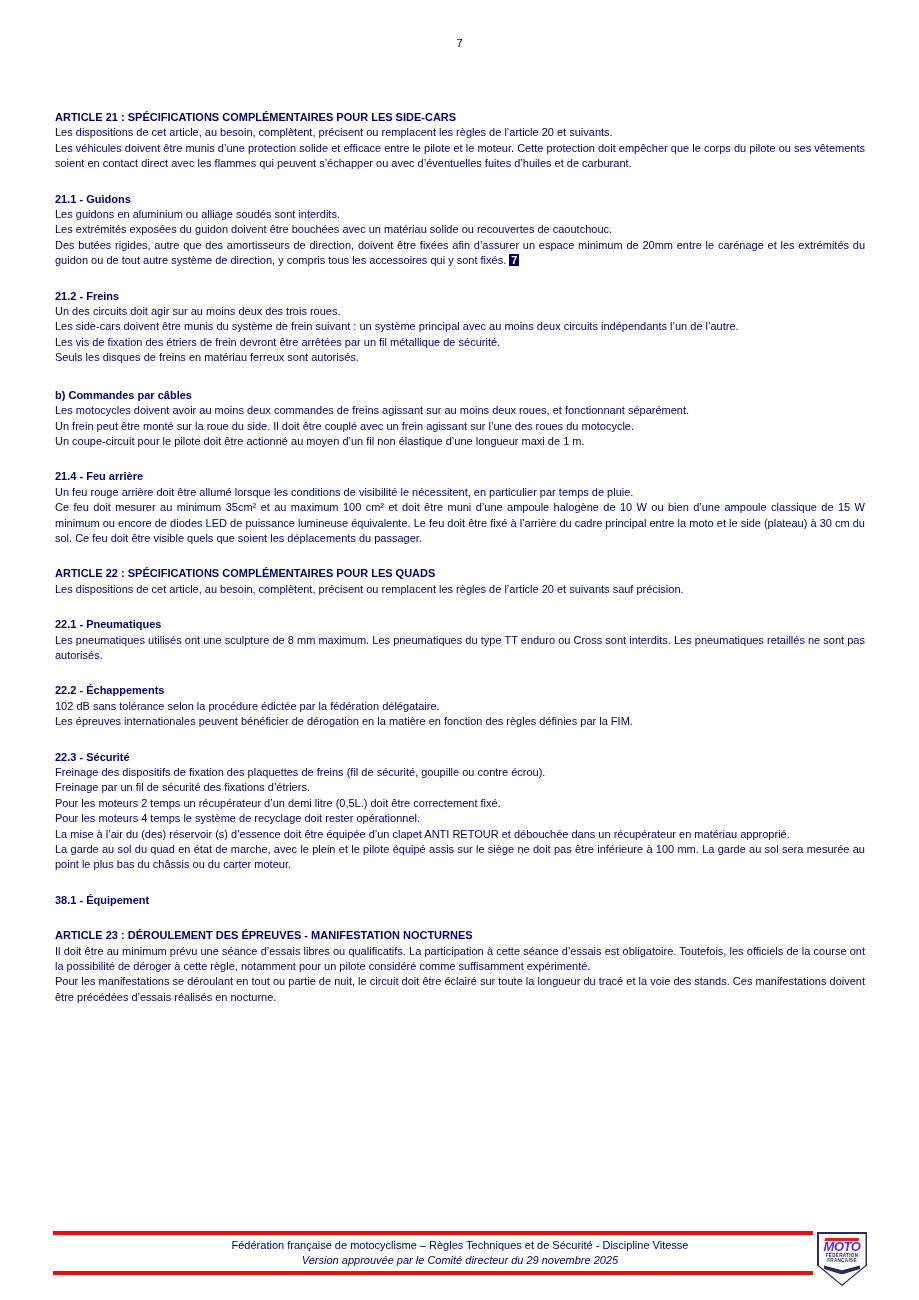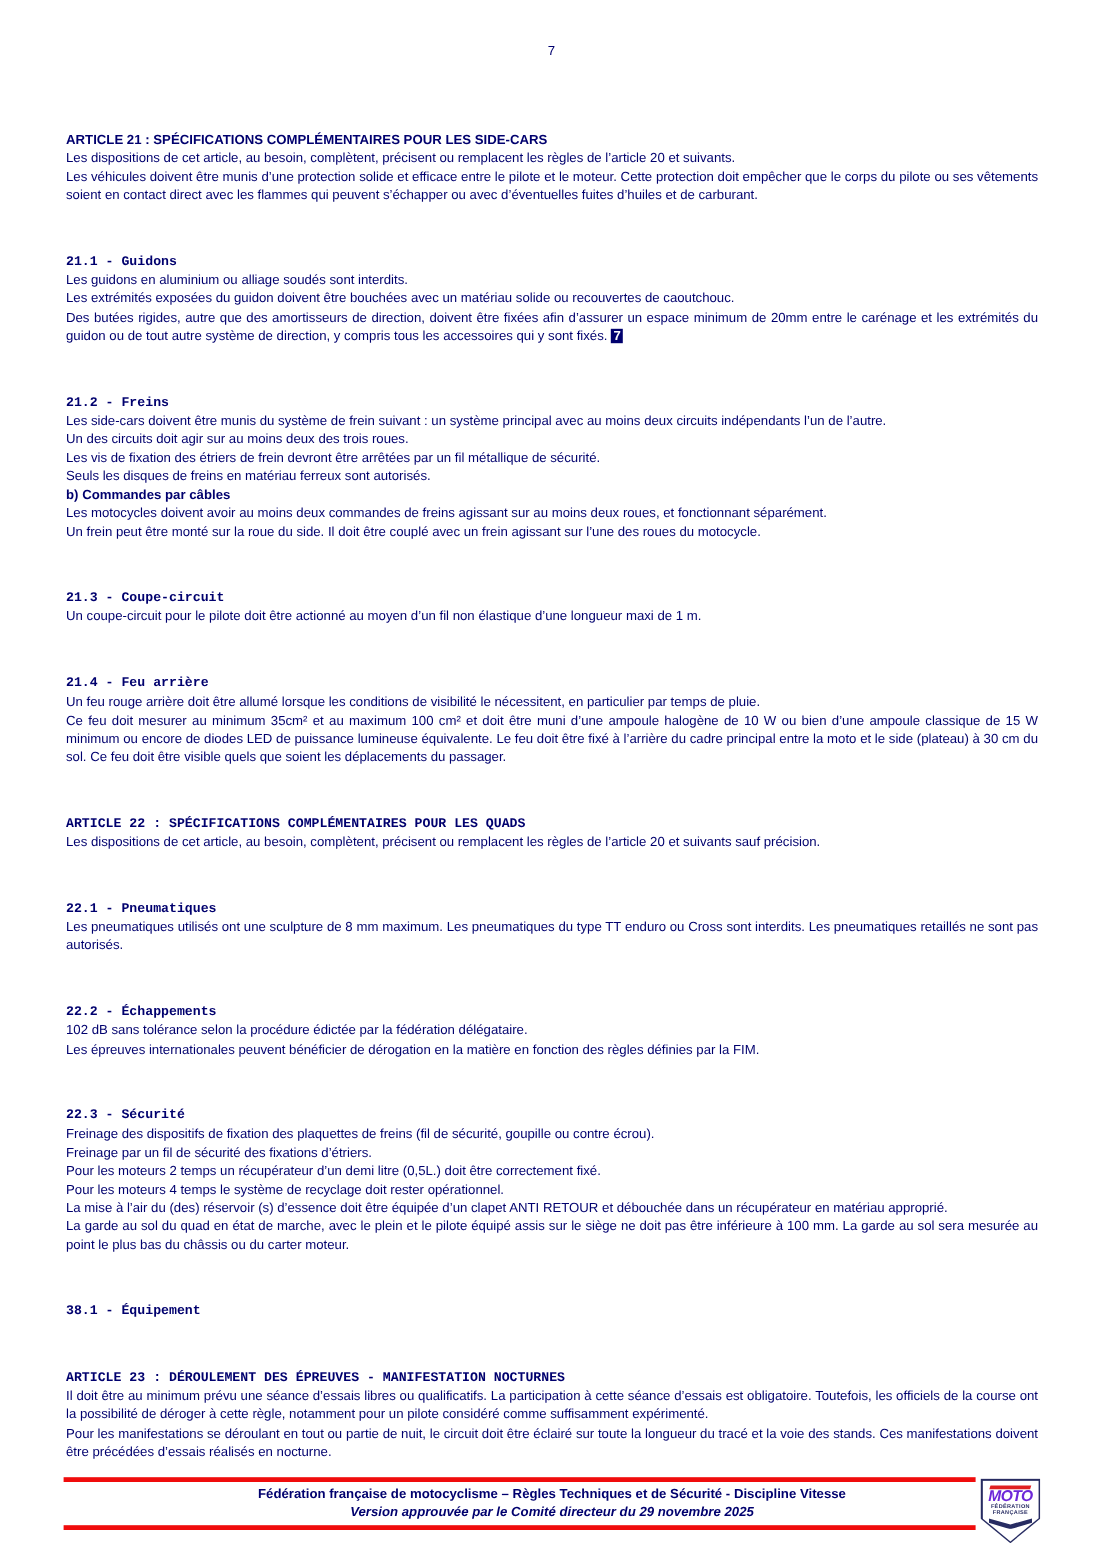--- a/index.html
+++ b/index.html
@@ -10,28 +10,28 @@
     font-family:"Liberation Sans","DejaVu Sans",sans-serif;
     font-size:11px; line-height:15.4px;
     color:#00006e;
     overflow:hidden;
   }
   .pagenum { position:absolute; top:36px; left:0; width:919px; text-align:center; }
   .content { position:absolute; top:110px; left:55px; width:810px; }
   h2,h3,p { margin:0; padding:0; font-size:11px; font-weight:normal; }
   .b { font-weight:bold; }
   .just { text-align:justify; }
-  .mt-sec { margin-top:40px;font-family:Liberation Mono, monospace; }
+  .mt-sec { margin-top:20px; }
   .mt-a { margin-top:19px; }
-  .mt-b { }
+  .mt-b { margin-top:22px; }
   .hl { background:#00006e; color:#ffffff; font-weight:bold; padding:0 2px; }
   
   .footer { position:absolute; left:53px; top:1231px; width:814px; }
   .rule { height:4px; background:#f00c0c; }
-  .footer-text { text-align:center; font-weight:bold; padding:3px 0 2px; }
+  .footer-text { text-align:center; font-weight:normal; padding:3px 0 2px; }
   .footer-text .l2 { font-style:italic; }
   .logo {
     position:absolute; right:-4px; top:-1px; width:58px; height:60px;
     background:#ffffff; z-index:2;
     display:flex; align-items:flex-start; justify-content:center;
   }
   .shield-outer {
     margin-top:2px; width:50px; height:54px; background:#272c62;
     clip-path:polygon(0 0,100% 0,100% 62%,50% 100%,0 62%);
     position:relative;
@@ -62,29 +62,28 @@
     <h2 class="b">ARTICLE 21 : SPÉCIFICATIONS COMPLÉMENTAIRES POUR LES SIDE-CARS</h2>
     <p>Les dispositions de cet article, au besoin, complètent, précisent ou remplacent les règles de l’article 20 et suivants.</p>
     <p class="just">Les véhicules doivent être munis d’une protection solide et efficace entre le pilote et le moteur. Cette protection doit empêcher que le corps du pilote ou ses vêtements soient en contact direct avec les flammes qui peuvent s’échapper ou avec d’éventuelles fuites d’huiles et de carburant.</p>
 
     <h3 class="b mt-sec">21.1 - Guidons</h3>
     <p>Les guidons en aluminium ou alliage soudés sont interdits.</p>
     <p>Les extrémités exposées du guidon doivent être bouchées avec un matériau solide ou recouvertes de caoutchouc.</p>
     <p class="just"><span>Des butées rigides, autre que des amortisseurs de direction, doivent être fixées afin d’assurer un espace minimum de 20mm entre le carénage et les extrémités du guidon ou de tout autre système de direction, y compris tous les accessoires qui y sont fixés.</span> <span class="hl">7</span></p>
 
     <h3 class="b mt-sec">21.2 - Freins</h3>
+    <p>Un des circuits doit agir sur au moins deux des trois roues.</p>
     <p>Les side-cars doivent être munis du système de frein suivant : un système principal avec au moins deux circuits indépendants l’un de l’autre.</p>
-    <p>Un des circuits doit agir sur au moins deux des trois roues.</p>
     <p>Les vis de fixation des étriers de frein devront être arrêtées par un fil métallique de sécurité.</p>
     <p>Seuls les disques de freins en matériau ferreux sont autorisés.</p>
     <h3 class="b mt-b">b) Commandes par câbles</h3>
     <p>Les motocycles doivent avoir au moins deux commandes de freins agissant sur au moins deux roues, et fonctionnant séparément.</p>
     <p>Un frein peut être monté sur la roue du side. Il doit être couplé avec un frein agissant sur l’une des roues du motocycle.</p>
 
-    <h3 class="b mt-sec">21.3 - Coupe-circuit</h3>
     <p>Un coupe-circuit pour le pilote doit être actionné au moyen d’un fil non élastique d’une longueur maxi de 1 m.</p>
 
     <h3 class="b mt-sec">21.4 - Feu arrière</h3>
     <p>Un feu rouge arrière doit être allumé lorsque les conditions de visibilité le nécessitent, en particulier par temps de pluie.</p>
     <p class="just">Ce feu doit mesurer au minimum 35cm² et au maximum 100 cm² et doit être muni d’une ampoule halogène de 10 W ou bien d’une ampoule classique de 15 W minimum ou encore de diodes LED de puissance lumineuse équivalente. Le feu doit être fixé à l’arrière du cadre principal entre la moto et le side (plateau) à 30 cm du sol. Ce feu doit être visible quels que soient les déplacements du passager.</p>
 
     <h2 class="b mt-sec">ARTICLE 22 : SPÉCIFICATIONS COMPLÉMENTAIRES POUR LES QUADS</h2>
     <p>Les dispositions de cet article, au besoin, complètent, précisent ou remplacent les règles de l’article 20 et suivants sauf précision.</p>
 
     <h3 class="b mt-sec">22.1 - Pneumatiques</h3>

